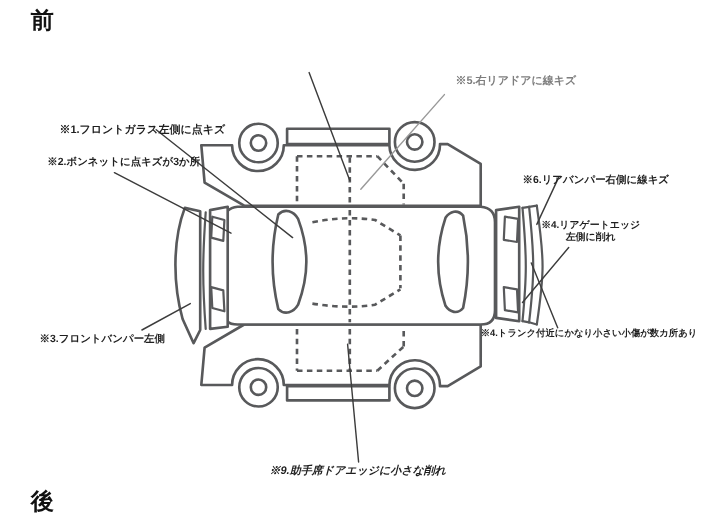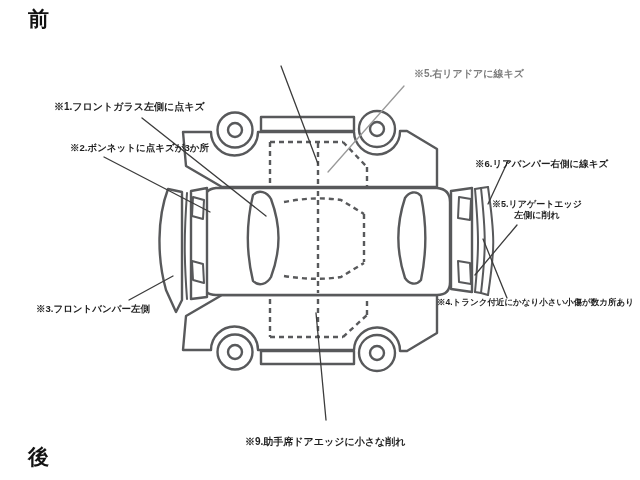--- a/index.html
+++ b/index.html
@@ -97,27 +97,27 @@
         <line x1="517" y1="225" x2="475" y2="275"></line>
         <line x1="507" y1="298" x2="483" y2="239"></line>
         <line x1="316" y1="313" x2="326" y2="420"></line>
       </g>
     </g>
   </svg>
 
   <div class="orient" style="left:28px;top:8px;">前</div>
   <div class="orient" style="left:28px;top:446px;">後</div>
 
-  <div class="ann" style="left:54px;top:101px;font-size:10px;">※1.フロントガラス左側に点キズ</div>
-  <div class="ann" style="left:43px;top:142px;font-size:9.5px;margin-left:27px;">※2.ボンネットに点キズが3か所</div>
+  <div class="ann" style="left:54px;top:113px;font-size:10px;">※1.フロントガラス左側に点キズ</div>
+  <div class="ann" style="left:43px;top:142px;font-size:9.5px;">※2.ボンネットに点キズが3か所</div>
   <div class="ann center" style="left:36px;top:303px;width:114px;font-size:9.5px;">
     <div>※3.フロントバンパー左側</div>
   </div>
   <div class="ann muted" style="left:396px;top:68px;font-size:10px;margin-left:18px;">※5.右リアドアに線キズ</div>
   <div class="ann" style="left:475px;top:158px;font-size:9.5px;">※6.リアバンパー右側に線キズ</div>
   <div class="ann center" style="left:492px;top:199px;width:90px;font-size:9px;">
-    <div>※5.リアゲートエッジ</div>
+    <div>※4.リアゲートエッジ</div>
     <div>左側に削れ</div>
   </div>
   <div class="ann" style="left:437px;top:297px;font-size:8.5px;">※4.トランク付近にかなり小さい小傷が数カ所あり</div>
-  <div class="ann" style="left:245px;top:436px;font-size:10px;">※9.助手席ドアエッジに小さな削れ</div>
+  <div class="ann" style="left:245px;top:423px;font-size:10px;font-style:italic;">※9.助手席ドアエッジに小さな削れ</div>
 
 </div>
 
 </body></html>

